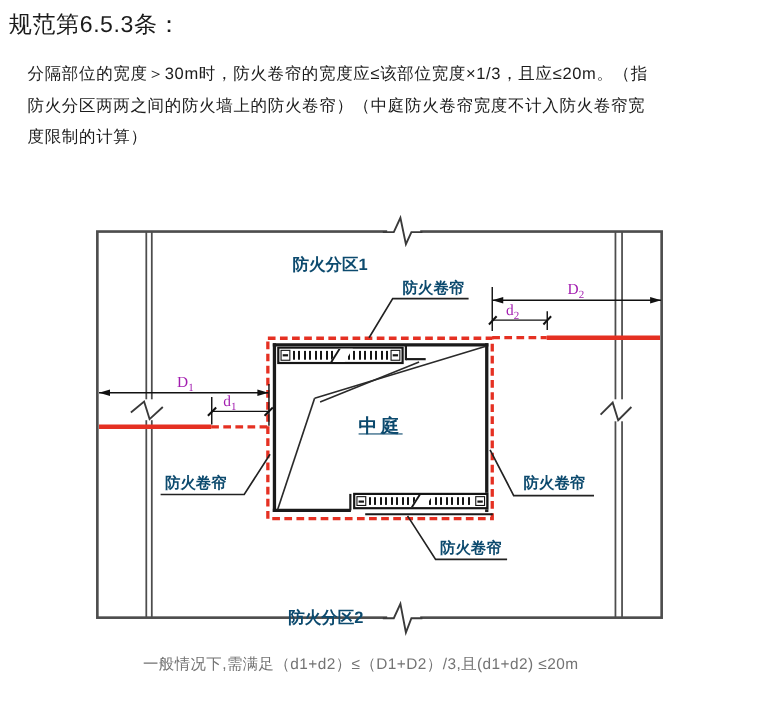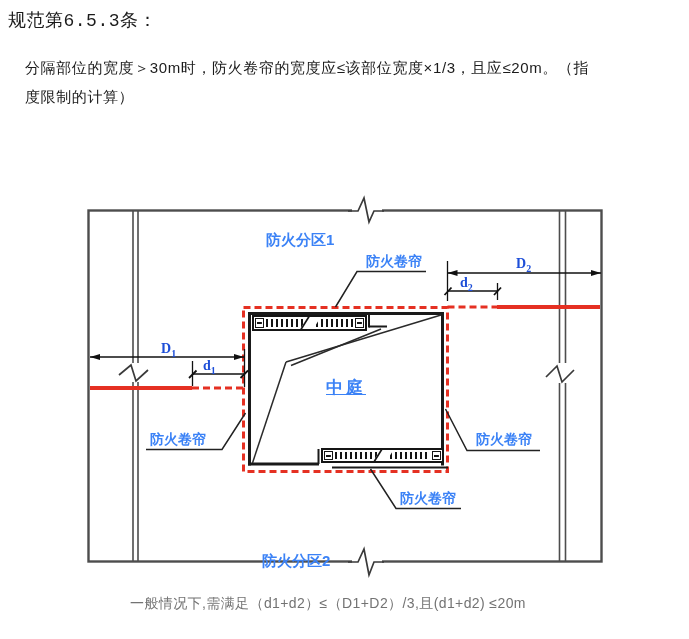--- a/index.html
+++ b/index.html
@@ -1,27 +1,27 @@
 <!DOCTYPE html>
 <html><head>
 <meta charset="utf-8">
 <style>
   html,body{margin:0;padding:0;background:#ffffff;}
   .page{
     position:relative;width:689px;height:639px;background:#ffffff;overflow:hidden;
     font-family:"Liberation Sans",sans-serif;color:#1b1b1b;
   }
   .abs{position:absolute;}
-  .heading{left:8px;top:8px;font-size:18px;letter-spacing:0.5px;font-family:Liberation Mono, monospace;}
+  .heading{left:8px;top:8px;font-size:21px;letter-spacing:0.5px;}
   .para{left:25px;top:54px;width:650px;}
   .para .pline{height:28.5px;line-height:28.5px;font-size:15px;letter-spacing:0.6px;white-space:nowrap;}
-  .lbl{font-weight:bold;font-size:14px;white-space:nowrap;color:#3b82f6;}
+  .lbl{font-weight:bold;font-size:14px;white-space:nowrap;color:#0c4a6e;}
   .zone{font-size:15px;}
   .atrium{font-size:17px;letter-spacing:3px;}
-  .dim{font-family:"Liberation Serif",serif;font-weight:bold;font-size:14px;color:#1d4ed8;white-space:nowrap;text-align:right;}
+  .dim{font-family:"Liberation Serif",serif;font-weight:normal;font-size:14px;color:#a21caf;white-space:nowrap;text-align:right;}
   .dim sub{font-size:10px;}
   .caption{left:130px;top:595px;font-size:14px;color:#737373;letter-spacing:0.4px;white-space:nowrap;}
   svg{position:absolute;left:0;top:0;}
   
   .shutter{position:absolute;border:2px solid #151515;background:#ffffff;display:flex;align-items:stretch;box-sizing:border-box;}
   .shutter .end{width:9px;margin:1px;border:1.5px solid #151515;box-sizing:border-box;
     background:linear-gradient(#151515 0 0) center/70% 2px no-repeat #ffffff;}
   .shutter .hatch{flex:1;margin:2px 1px;position:relative;
     background:repeating-linear-gradient(90deg,#151515 0 2px,#ffffff 2px 5px);}
   .shutter .slash{position:absolute;left:44%;top:-2px;bottom:-2px;width:11px;background:#ffffff;
@@ -29,20 +29,21 @@
 </style>
 </head>
 <body>
 
 <div class="page">
 
   <div class="abs heading">规范第6.5.3条：</div>
 
   <div class="abs para">
     <div class="pline">分隔部位的宽度＞30m时，防火卷帘的宽度应≤该部位宽度×1/3，且应≤20m。（指</div>
+    <div class="pline">防火分区两两之间的防火墙上的防火卷帘）（中庭防火卷帘宽度不计入防火卷帘宽</div>
     <div class="pline">度限制的计算）</div>
   </div>
 
   <svg width="689" height="639" viewBox="0 0 689 639">
 
     <g stroke="#4d4d4d" fill="none">
       <rect x="88.5" y="210.5" width="513" height="351" stroke-width="2.4"></rect>
       <line x1="133" y1="211" x2="133" y2="561" stroke-width="1.6"></line>
       <line x1="138" y1="211" x2="138" y2="561" stroke-width="1.6"></line>
       <line x1="559.5" y1="211" x2="559.5" y2="561" stroke-width="1.6"></line>

